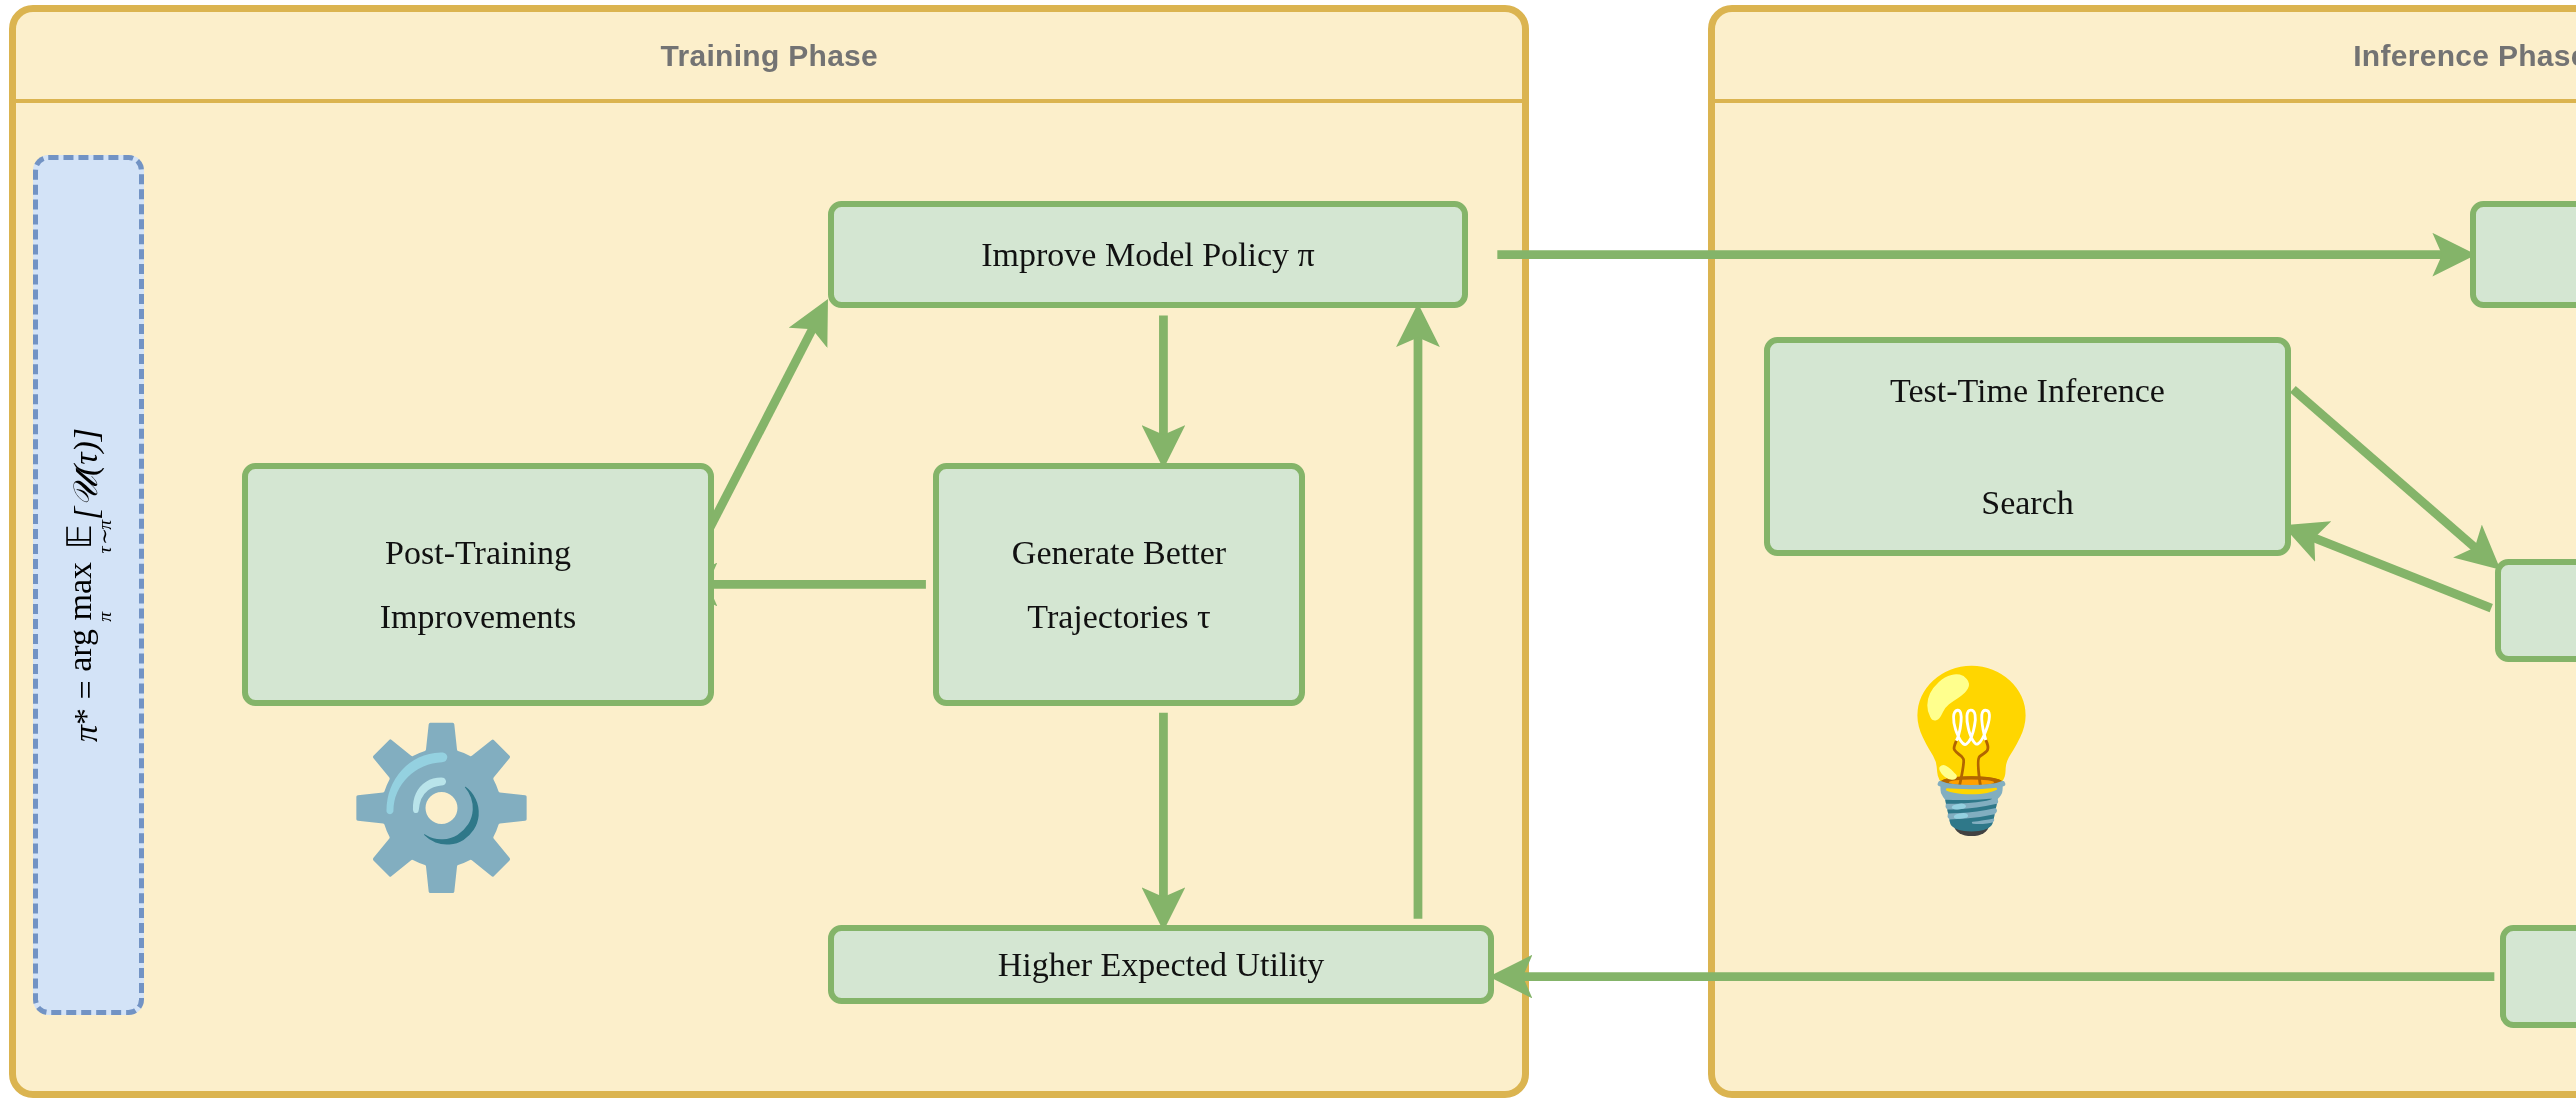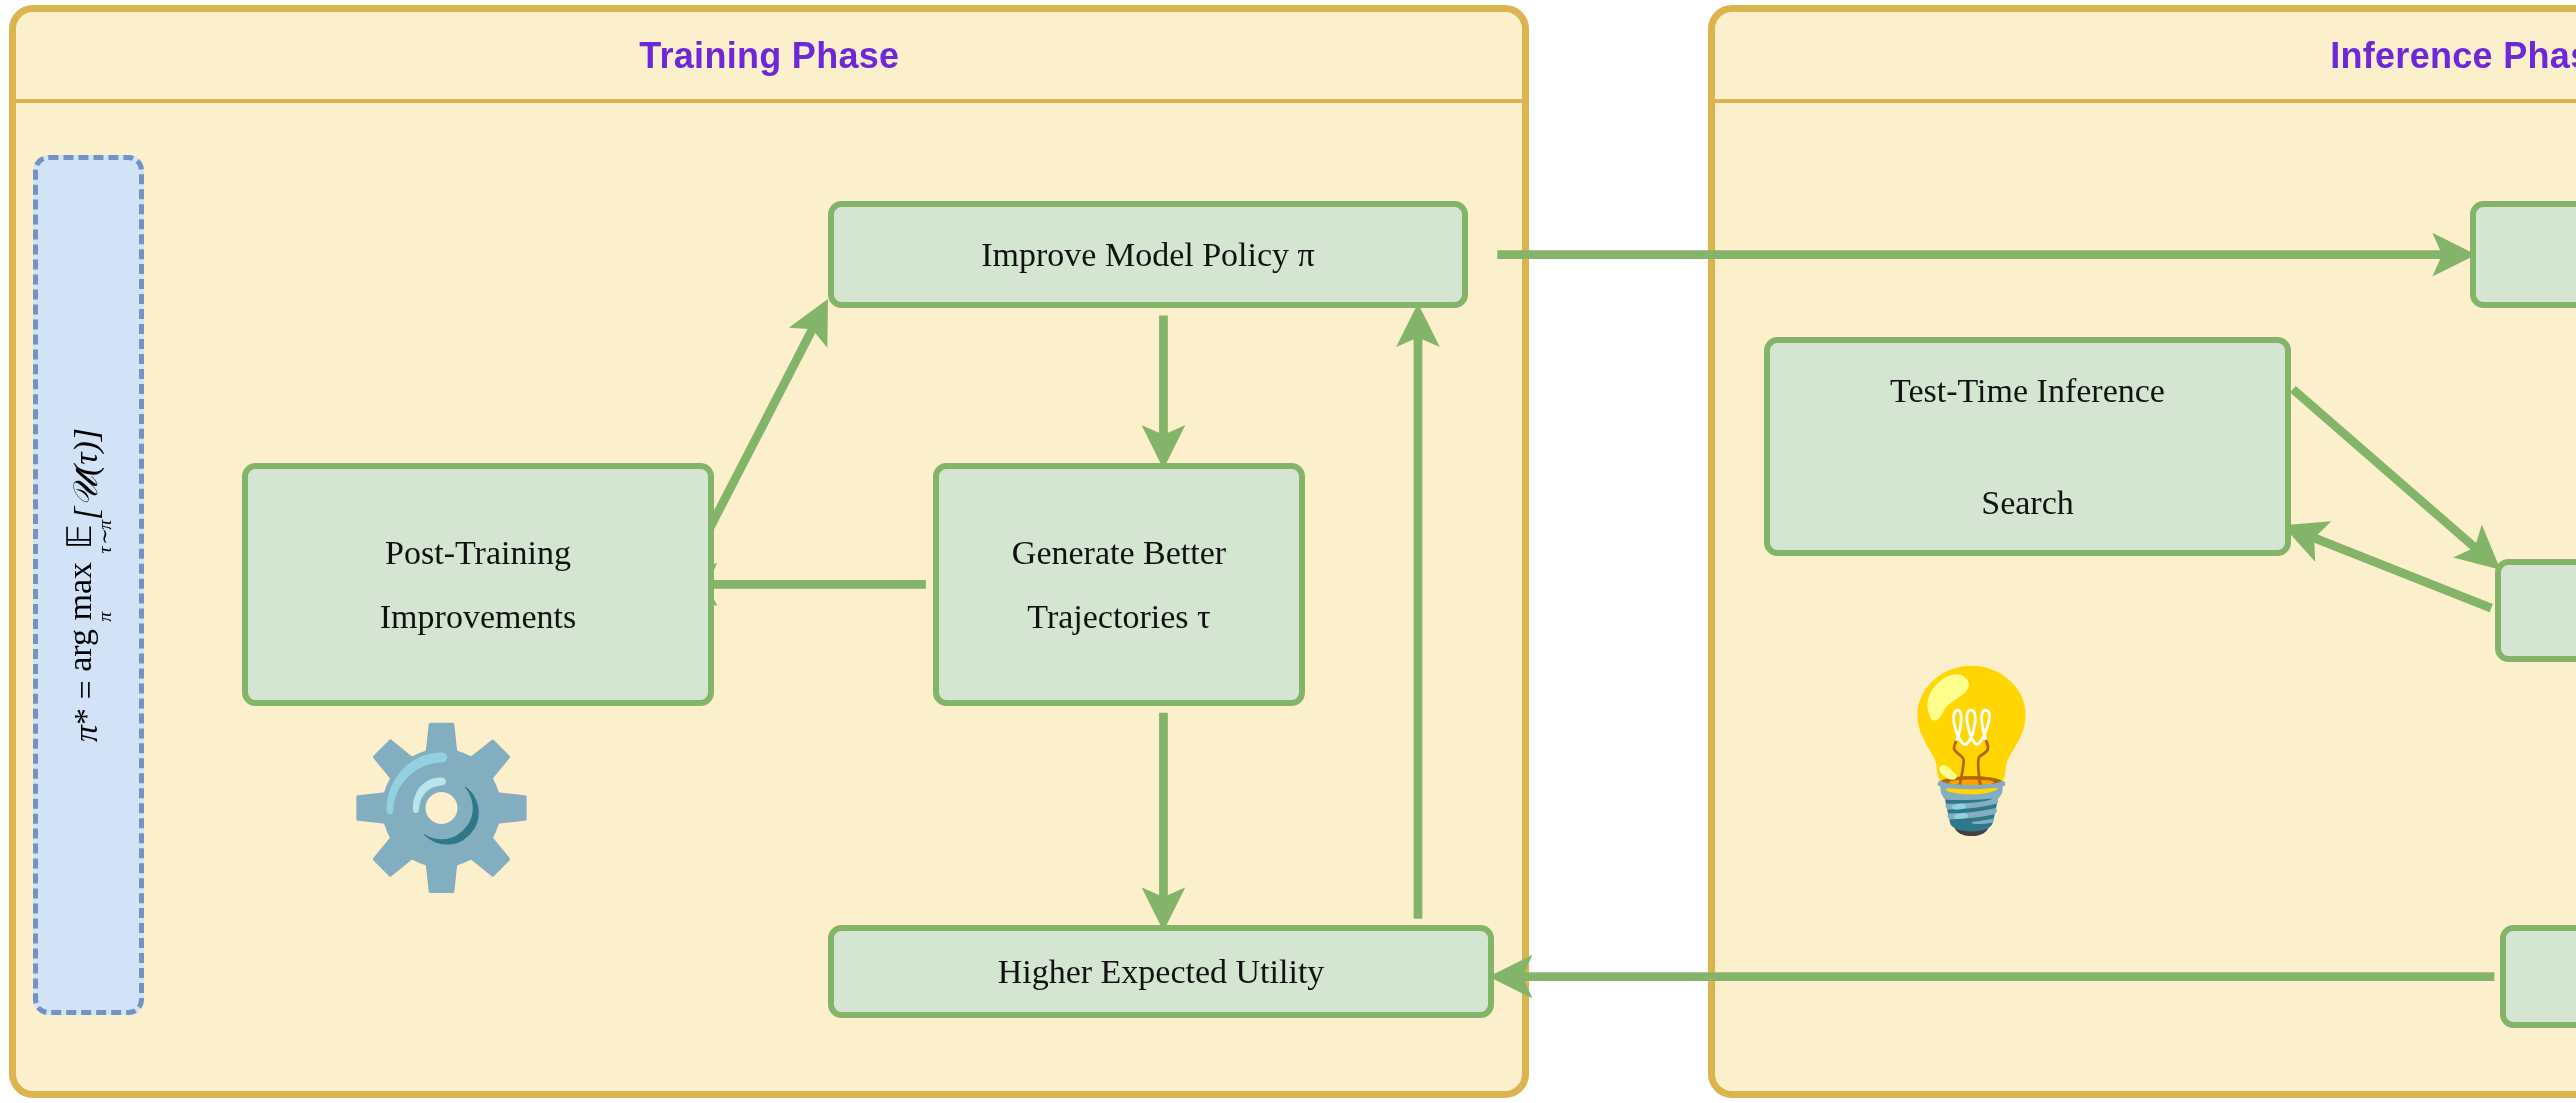--- a/index.html
+++ b/index.html
@@ -4,35 +4,35 @@
 <style>
   html,body{margin:0;padding:0;background:#ffffff;}
   body{font-family:"Liberation Serif",serif;}
   #stage{position:relative;width:3243px;height:1104px;background:#fff;overflow:hidden;}
 
   
   .panel{position:absolute;background:#fcefcb;border:7.2px solid #dbb450;border-radius:24px;box-sizing:border-box;}
   #panel-training{left:9.3px;top:5.2px;width:1520px;height:1093px;}
   #panel-inference{left:1708px;top:5.2px;width:1525px;height:1093px;}
   .panel-header{position:absolute;left:0;right:0;top:0;height:91px;border-bottom:4.6px solid #dbb450;box-sizing:border-box;display:flex;align-items:center;justify-content:center;}
-  .panel-title{font-family:"Liberation Sans",sans-serif;font-weight:bold;font-size:36px;color:#6d28d9;letter-spacing:0.3px;}
+  .panel-title{font-family:"Liberation Sans",sans-serif;font-weight:bold;font-size:30px;color:#737373;letter-spacing:0.3px;}
 
   
   .node{position:absolute;background:#d4e6d2;border:6.7px solid #84b469;border-radius:13.4px;box-sizing:border-box;
         display:flex;flex-direction:column;align-items:center;justify-content:center;text-align:center;
         font-size:34px;color:#111;line-height:1.0;}
   .node .ln{display:block;}
   .node .ln + .ln{margin-top:30px;}
   .mi{font-style:italic;font-family:"Liberation Serif",serif;}
 
   
   #node-improve-policy{left:828px;top:201px;width:640px;height:107px;}
   #node-post-training{left:242px;top:463px;width:472px;height:243px;text-align:center;}
   #node-generate-traj{left:933px;top:463px;width:372px;height:243px;}
-  #node-higher-utility{left:828px;top:925px;width:666px;height:93px;}
+  #node-higher-utility{left:828px;top:925px;width:666px;height:79px;}
 
   
   #node-tts{left:1764px;top:337px;width:527px;height:219px;gap:48px;}
   #node-fixed-policy{left:2470px;top:201px;width:559px;height:107px;}
   #node-search-best{left:2495px;top:559px;width:510px;height:103px;}
   #node-optimize-utility{left:2500px;top:925px;width:505px;height:103px;}
 
   
   .formula{position:absolute;background:#d3e3f7;border:5.7px dashed #7293c4;border-radius:15.5px;box-sizing:border-box;
            display:flex;align-items:center;justify-content:center;}

